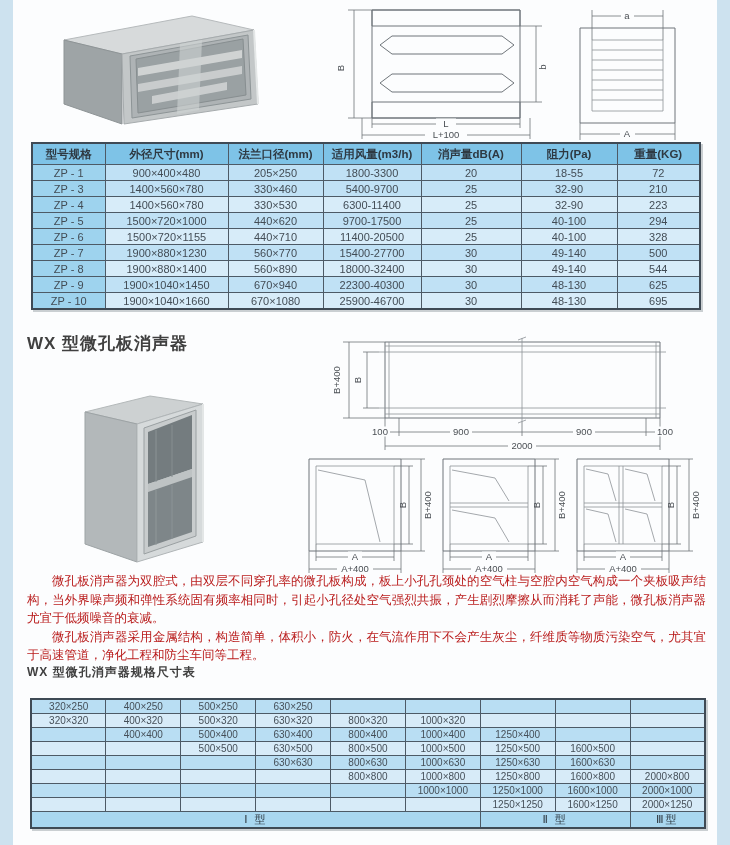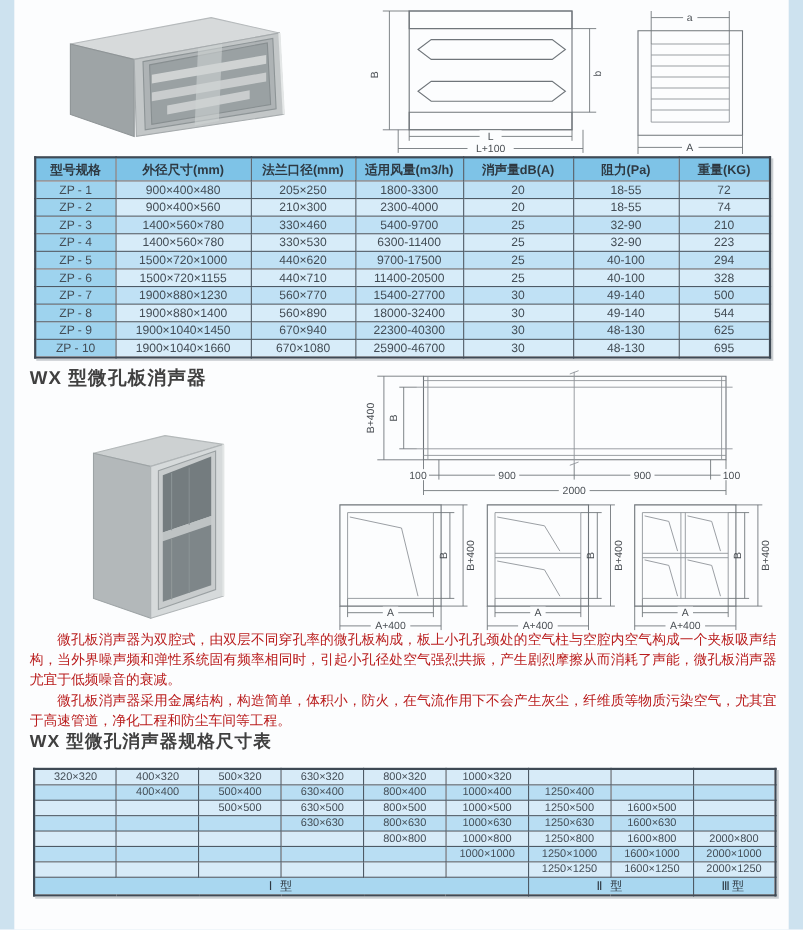--- a/index.html
+++ b/index.html
@@ -165,29 +165,20 @@
     </thead>
   <tbody id="t1b">
       <tr class="odd">
         <td class="c1">ZP - 1</td>
         <td>900×400×480</td>
         <td>205×250</td>
         <td>1800-3300</td>
         <td>20</td>
         <td>18-55</td>
         <td>72</td>
-      </tr>
-      <tr class="even">
-        <td class="c1">ZP - 2</td>
-        <td>900×400×560</td>
-        <td>210×300</td>
-        <td>2300-4000</td>
-        <td>20</td>
-        <td>18-55</td>
-        <td>74</td>
       </tr>
       <tr class="odd">
         <td class="c1">ZP - 3</td>
         <td>1400×560×780</td>
         <td>330×460</td>
         <td>5400-9700</td>
         <td>25</td>
         <td>32-90</td>
         <td>210</td>
       </tr>
@@ -398,35 +389,46 @@
     <line x1="386" y1="10" x2="386" y2="102" class="dim"></line>
     <text class="dtx" transform="rotate(-90 396 56)" x="396" y="56" text-anchor="middle">B+400</text>
   </g>
 </svg>
 
 <div class="para-block">
   <p>微孔板消声器为双腔式，由双层不同穿孔率的微孔板构成，板上小孔孔颈处的空气柱与空腔内空气构成一个夹板吸声结构，当外界噪声频和弹性系统固有频率相同时，引起小孔径处空气强烈共振，产生剧烈摩擦从而消耗了声能，微孔板消声器尤宜于低频噪音的衰减。</p>
   <p>微孔板消声器采用金属结构，构造简单，体积小，防火，在气流作用下不会产生灰尘，纤维质等物质污染空气，尤其宜于高速管道，净化工程和防尘车间等工程。</p>
 </div>
 
-<div class="sec-title" style="top:664px;font-size:16px">WX 型微孔消声器规格尺寸表</div>
+<div class="sec-title" style="top:664px;font-size:12px">WX 型微孔消声器规格尺寸表</div>
 
 <table class="t2">
   <colgroup>
     <col>
       <col>
       <col>
       <col>
       <col>
       <col>
       <col>
       <col>
       <col>
   </colgroup>
   <tbody id="t2b">
+      <tr class="odd">
+        <td>320×250</td>
+        <td>400×250</td>
+        <td>500×250</td>
+        <td>630×250</td>
+        <td>&nbsp;</td>
+        <td>&nbsp;</td>
+        <td>&nbsp;</td>
+        <td>&nbsp;</td>
+        <td>&nbsp;</td>
+      </tr>
       <tr class="even">
         <td>320×320</td>
         <td>400×320</td>
         <td>500×320</td>
         <td>630×320</td>
         <td>800×320</td>
         <td>1000×320</td>
         <td>&nbsp;</td>
         <td>&nbsp;</td>
         <td>&nbsp;</td>

